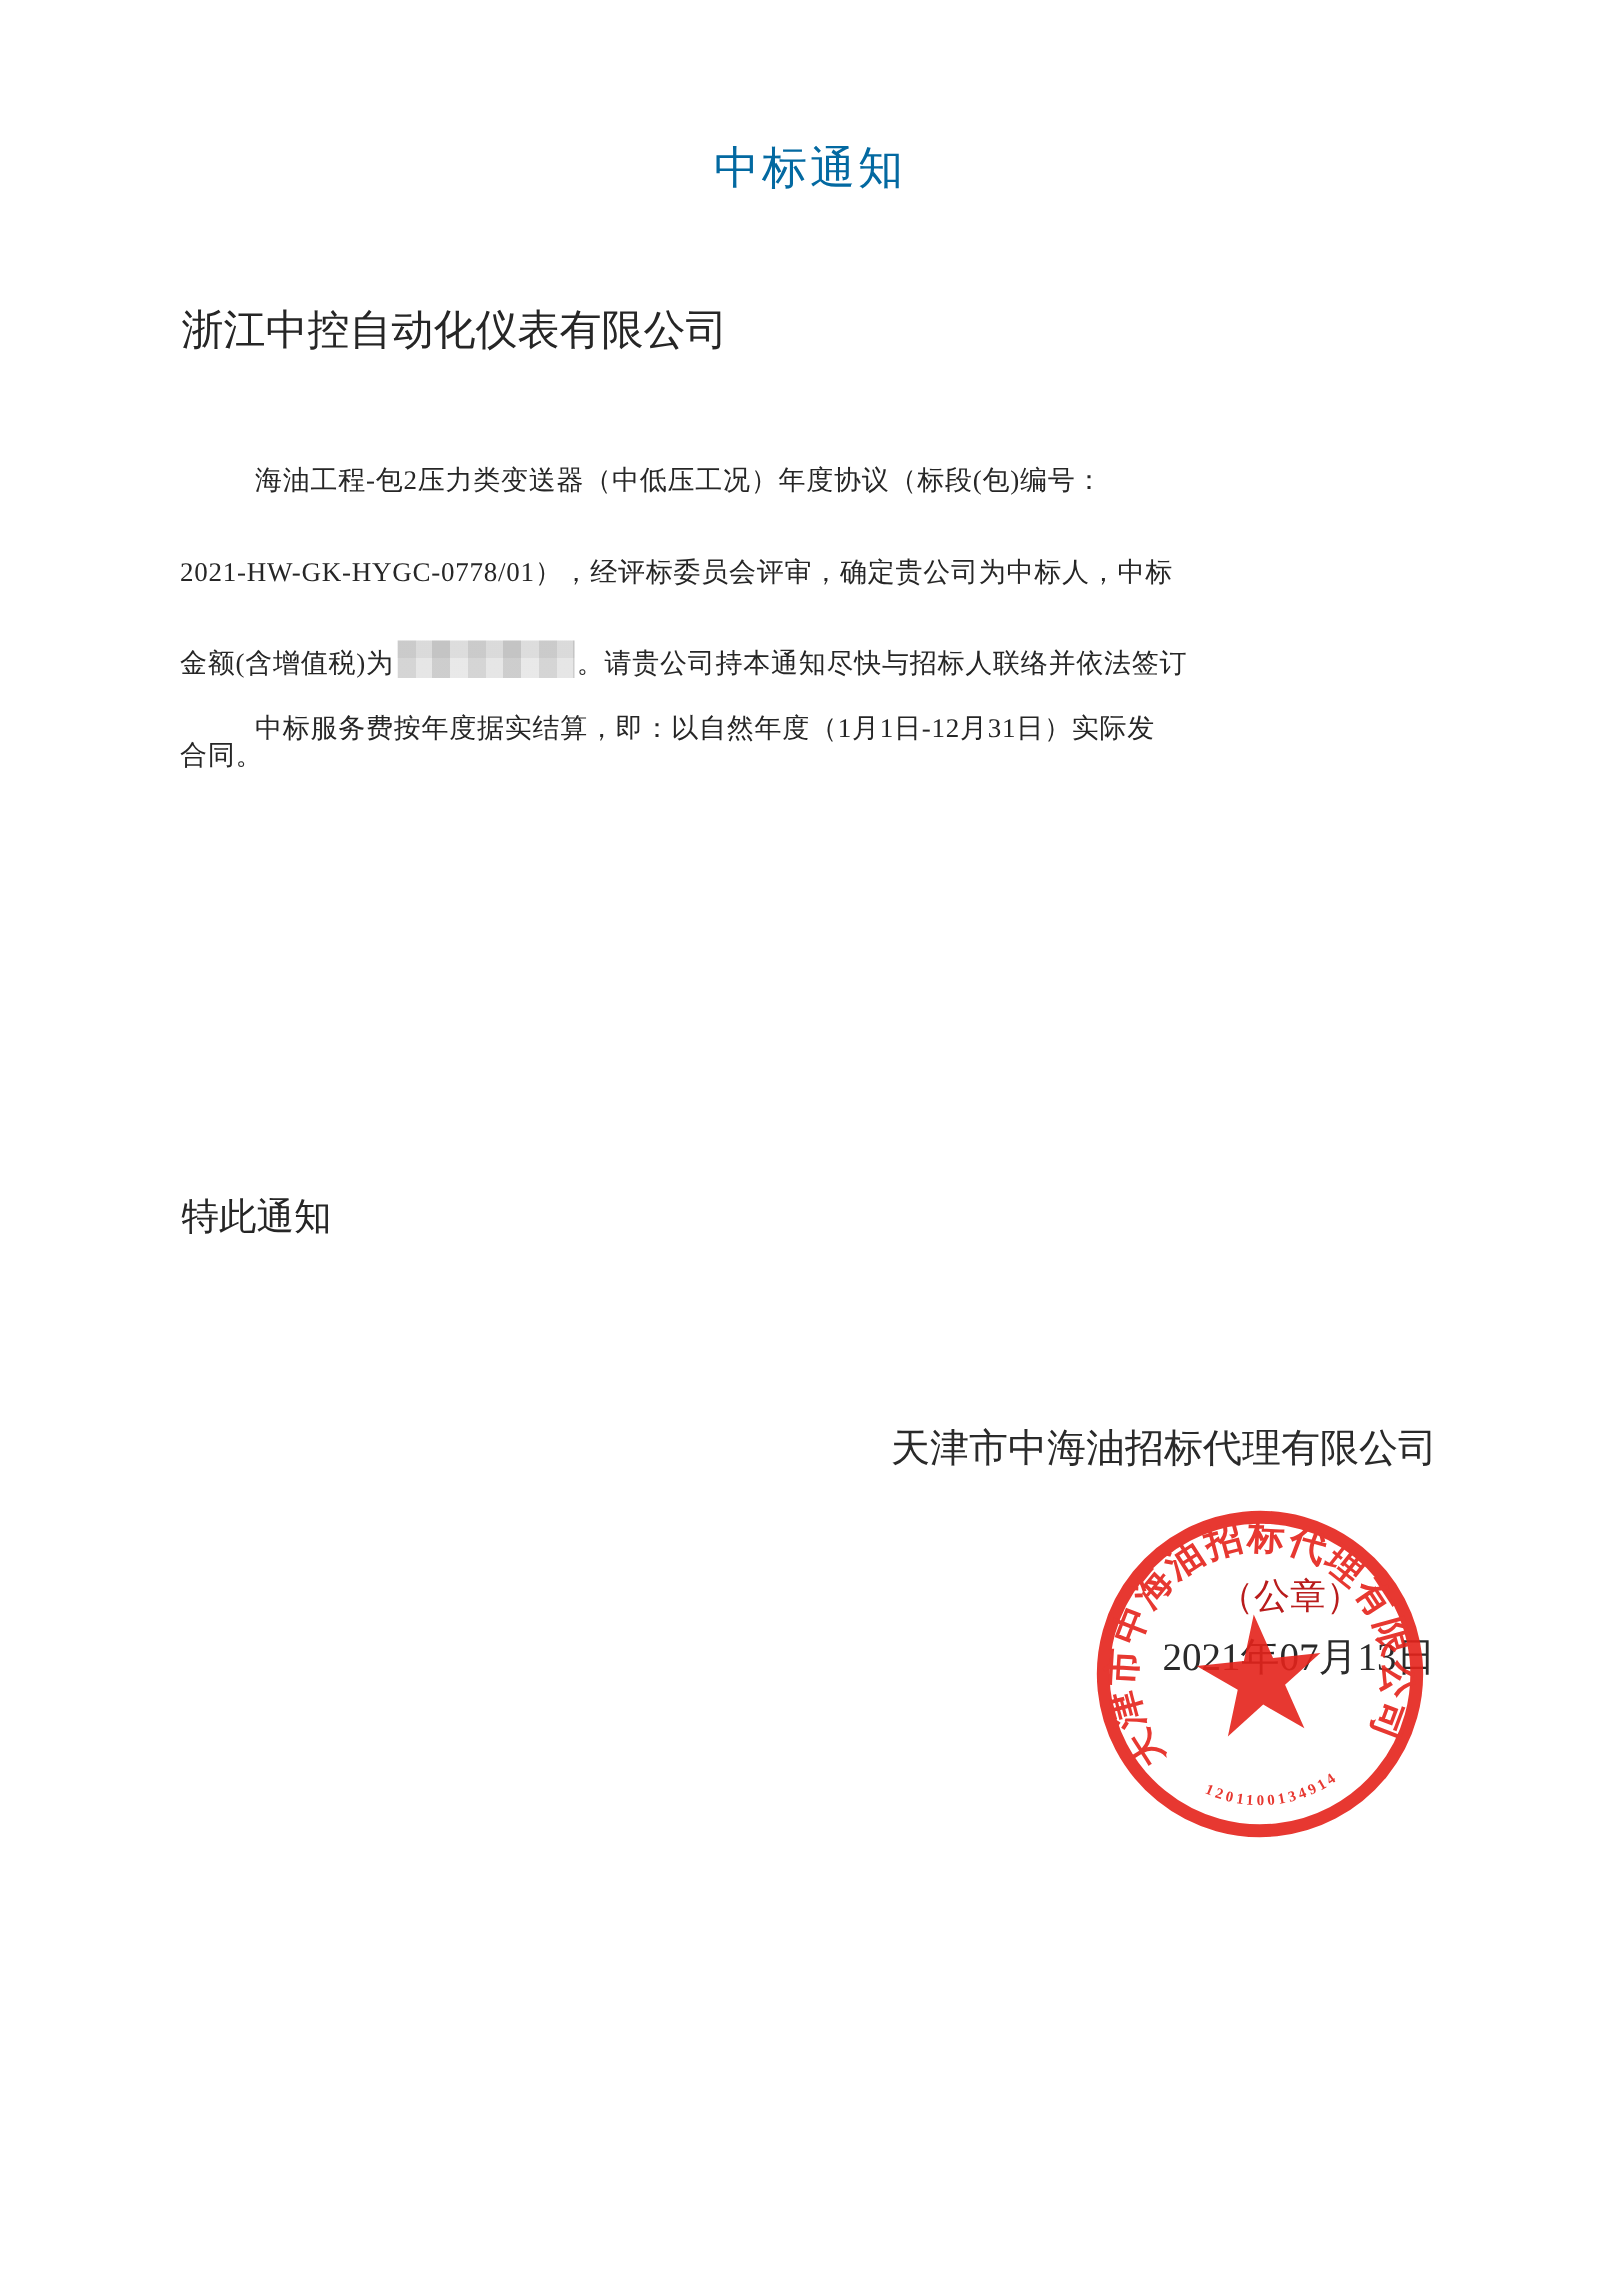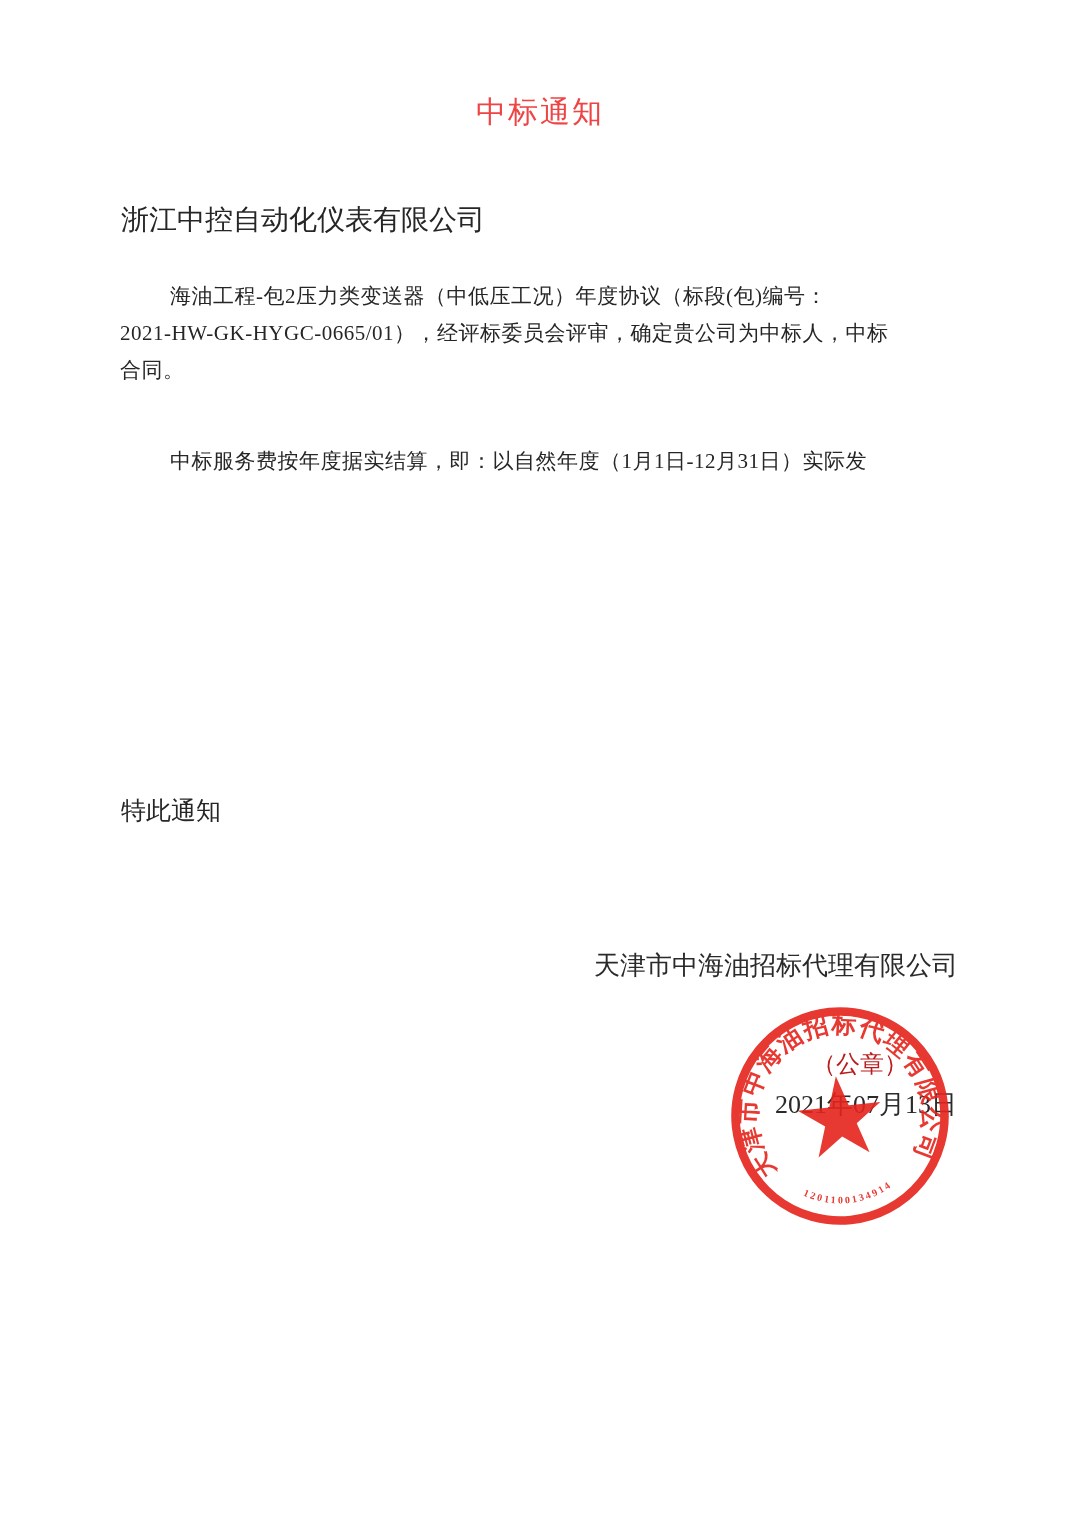--- a/index.html
+++ b/index.html
@@ -6,29 +6,29 @@
   .page{
     position:relative;
     width:1080px;height:1528px;
     background:#ffffff;
     overflow:hidden;
     font-family:"Liberation Serif","DejaVu Serif",serif;
     color:#262626;
   }
   .title{
     position:absolute;top:92px;left:0;width:100%;
-    text-align:center;font-size:30px;letter-spacing:2px;color:#ef4444;
+    text-align:center;font-size:30px;letter-spacing:2px;color:#0369a1;
   }
   .recipient{
     position:absolute;left:121px;top:201px;font-size:28px;white-space:nowrap;
   }
   .para{position:absolute;left:120px;width:845px;}
   .para .line{
-    height:37px;line-height:37px;font-size:21px;
-    white-space:nowrap;letter-spacing:0.5px;
+    height:37px;line-height:37px;font-size:18px;
+    white-space:nowrap;letter-spacing:0.5px;margin-top:24px;
   }
   .indent{padding-left:50px;}
   #para1{top:278px;}
   #para2{top:443px;}
   .redaction{
     display:inline-block;width:118px;height:25px;vertical-align:-4px;margin:0 2px;
     background:
       repeating-linear-gradient(90deg,
         rgba(120,120,120,.22) 0 12px,
         rgba(150,150,150,.10) 12px 23px,
@@ -50,21 +50,22 @@
 <body>
 
 <div class="page">
 
   <div class="title">中标通知</div>
 
   <div class="recipient">浙江中控自动化仪表有限公司</div>
 
   <div class="para" id="para1">
     <div class="line indent">海油工程-包2压力类变送器（中低压工况）年度协议（标段(包)编号：</div>
-    <div class="line">2021-HW-GK-HYGC-0665/01），经评标委员会评审，确定贵公司为中标人，中标</div>
+    <div class="line">2021-HW-GK-HYGC-0778/01），经评标委员会评审，确定贵公司为中标人，中标</div>
+    <div class="line"><span>金额(含增值税)为</span><span class="redaction"></span><span>。请贵公司持本通知尽快与招标人联络并依法签订</span></div>
     <div class="line">合同。</div>
   </div>
 
   <div class="para" id="para2">
     <div class="line indent">中标服务费按年度据实结算，即：以自然年度（1月1日-12月31日）实际发</div>
   </div>
 
   <div class="closing">特此通知</div>
 
   <div class="company">天津市中海油招标代理有限公司</div>

